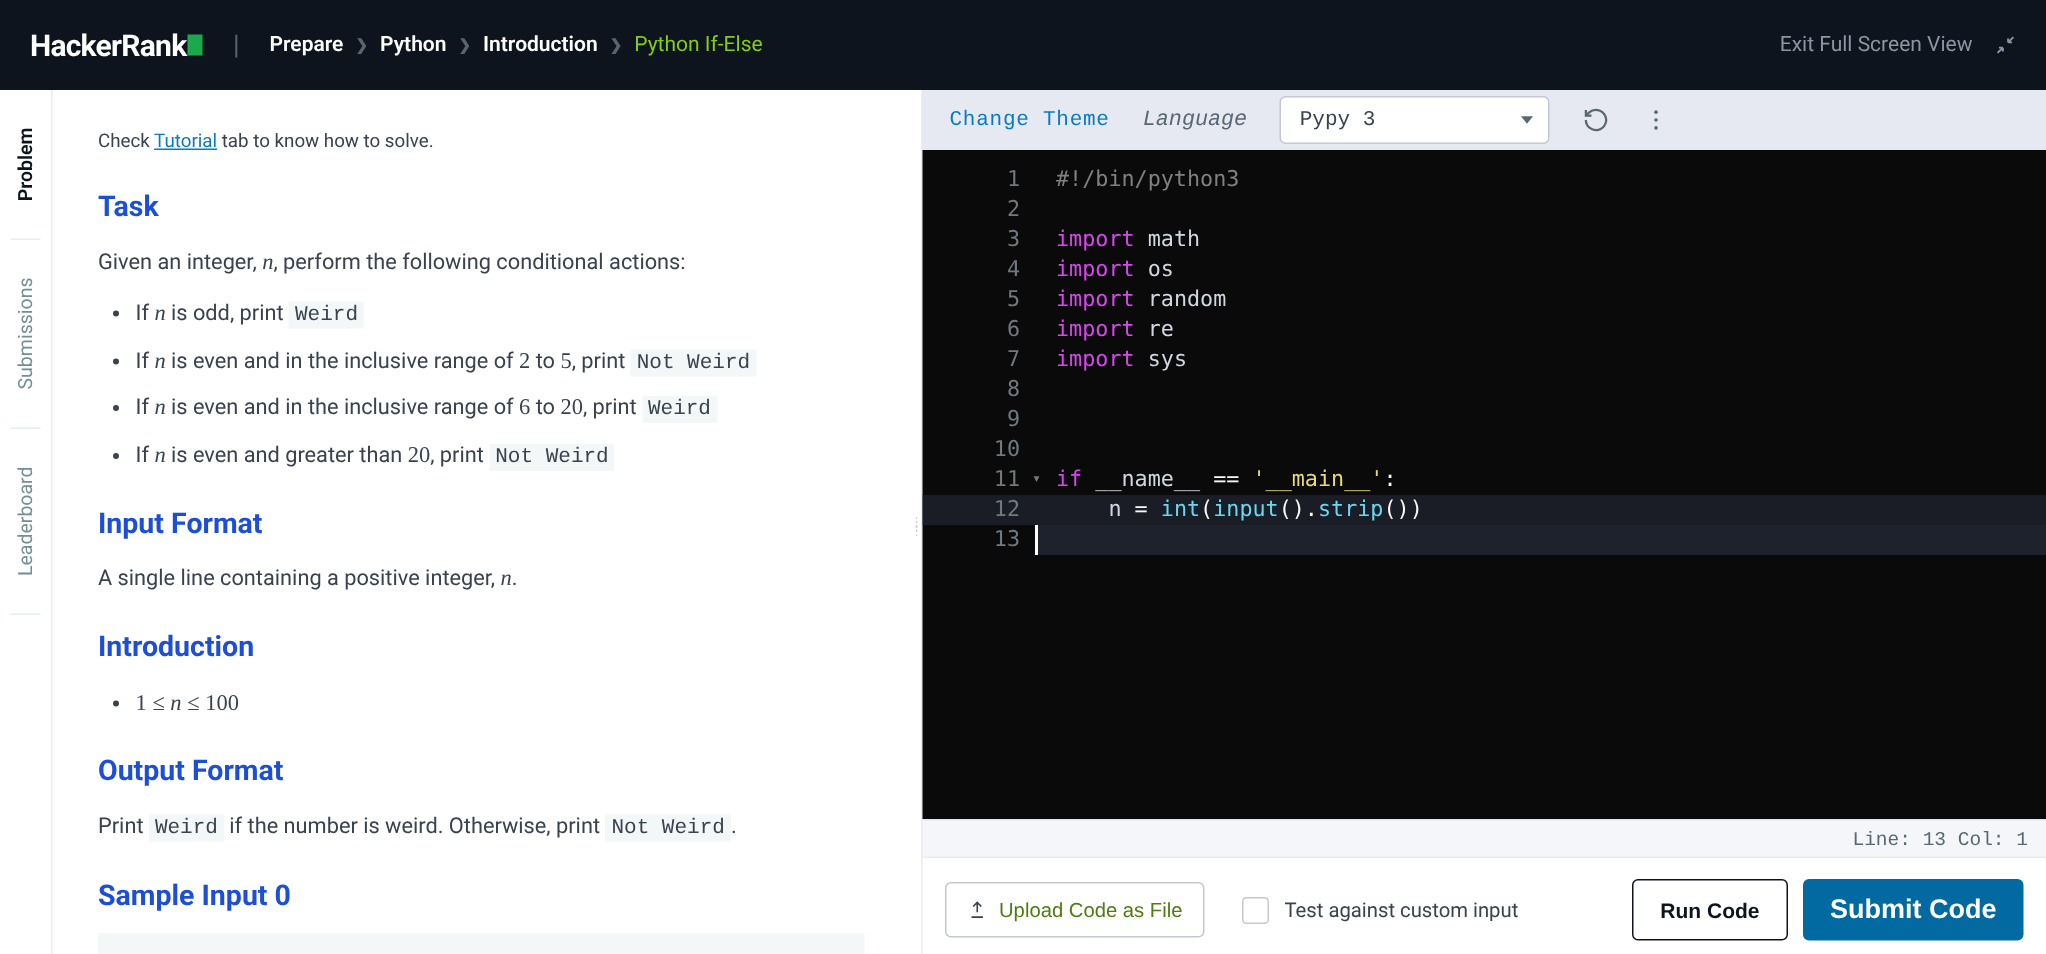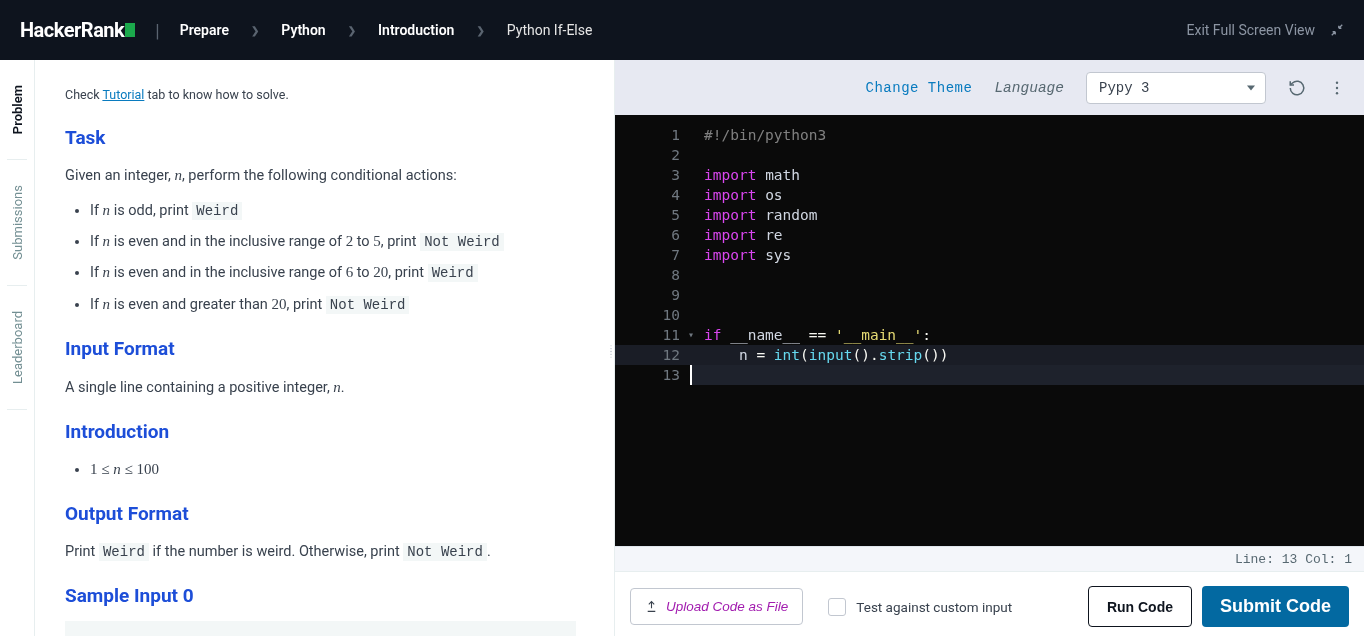--- a/index.html
+++ b/index.html
@@ -2,24 +2,24 @@
 <html><head>
 <meta charset="utf-8">
 <style>
 * { box-sizing: border-box; margin: 0; padding: 0; }
 body { font-family: -apple-system, BlinkMacSystemFont, "Segoe UI", Roboto, sans-serif; background: #fff; color: #39424e; width: 1364px; height: 636px; overflow: hidden; }
 .header { height: 60px; background: #0e141e; display: flex; align-items: center; padding: 0 20px; justify-content: space-between; }
 .header-left { display: flex; align-items: center; gap: 15px; }
 .logo { font-size: 20px; font-weight: 700; color: #fff; letter-spacing: -0.5px; }
 .logo-sq { display: inline-block; width: 10px; height: 14px; background: #1ba94c; margin-left: 1px; vertical-align: baseline; }
 .div-bar { color: #5a6470; font-size: 18px; margin: 0 5px; }
-.breadcrumb { display: flex; align-items: center; color: #fff; font-size: 14px; font-weight: 600; gap: 22px; }
+.breadcrumb { display: flex; align-items: center; color: #fff; font-size: 14px; font-weight: 600; gap: 8px; }
 .breadcrumb .chev { color: #5a6470; font-size: 10px; }
 .breadcrumb .bc-item { cursor: pointer; }
-.breadcrumb .current { color: #e5e5e5; font-weight: 400; }
+.breadcrumb .current { color: #84cc16; font-weight: 400; }
 .header-right { display: flex; align-items: center; gap: 15px; color: #8c95a3; font-size: 14px; }
 .exit-fs { cursor: pointer; }
 .collapse-icon { width: 14px; height: 14px; cursor: pointer; }
 
 .main { display: flex; height: 581px; }
 .side-tabs { width: 35px; border-right: 1px solid #e7eeef; display: flex; flex-direction: column; align-items: center; }
 .side-tab { writing-mode: vertical-rl; transform: rotate(180deg); padding: 25px 0; font-size: 13px; color: #738f93; cursor: pointer; text-align: center; }
 .side-tab.active { color: #0e141e; font-weight: 600; }
 .side-divider { width: 20px; height: 1px; background: #e7eeef; margin: 0; }
 
@@ -29,21 +29,21 @@
 .p-heading { font-weight: 700; font-size: 19px; margin: 18px 0 10px; color: #1d4ed8; }
 .problem-pane p { margin-bottom: 10px; }
 .problem-pane ul { list-style: disc; padding-left: 25px; margin-bottom: 15px; }
 .problem-pane li { margin-bottom: 7px; }
 .mvar { font-family: 'Georgia', serif; font-style: italic; font-size: 15px; }
 .mnum { font-family: 'Georgia', serif; font-size: 15px; }
 .mono { font-family: 'Courier New', monospace; background: #f3f7f7; padding: 1px 4px; font-size: 14px; }
 .codebox { background: #f3f7f7; padding: 12px 18px; font-family: 'Courier New', monospace; font-size: 14px; margin-top: 8px; }
 
 .editor-pane { width: 750px; display: flex; flex-direction: column; background: #e7e9f2; border-left: 1px solid #e7eeef; }
-.e-toolbar { height: 55px; display: flex; align-items: center; justify-content: flex-end; padding: 0 18px; gap: 22px; font-size: 14px; }
+.e-toolbar { height: 40px; display: flex; align-items: center; padding: 0 18px; gap: 22px; font-size: 14px; }
 .chg-theme { color: #097bbf; cursor: pointer; font-family: 'Courier New', monospace; font-size: 14px; letter-spacing: 0.5px; }
 .lang-lbl { color: #576871; font-family: 'Courier New', monospace; font-size: 14.5px; font-style: italic; }
 .lang-select { border: 1px solid #c2c7d0; border-radius: 4px; padding: 7px 30px 7px 12px; font-family: 'Courier New', monospace; font-size: 14px; background: #fff; cursor: pointer; position: relative; min-width: 180px; }
 .lang-select::after { content: ''; position: absolute; right: 10px; top: 50%; transform: translateY(-50%); border-left: 4px solid transparent; border-right: 4px solid transparent; border-top: 5px solid #576871; }
 .icon-btn { cursor: pointer; color: #576871; display: inline-flex; }
 
 .code-editor { flex: 1; background: #0a0a0a; margin: 0 0 0 0; font-family: 'Menlo', 'Consolas', monospace; font-size: 14.5px; position: relative; overflow: hidden; }
 .code-row { display: flex; }
 .gutter { width: 75px; text-align: right; padding-right: 10px; color: #707880; user-select: none; line-height: 20px; position: relative; }
 .fold-marker { position: absolute; right: -4px; color: #707880; font-size: 10px; }
@@ -54,21 +54,21 @@
 .tok-mod { color: #d1d7e2; }
 .tok-fn { color: #66d9ef; }
 .tok-str { color: #e6db74; }
 .tok-comment { color: #808080; }
 .tok-punc { color: #f8f8f2; }
 
 .status-bar { height: 25px; background: #f4f6fa; border-top: 1px solid #e0e6ed; display: flex; justify-content: flex-end; align-items: center; padding: 0 12px; font-family: 'Courier New', monospace; font-size: 13px; color: #576871; }
 
 .action-bar { height: 70px; background: #fff; border-top: 1px solid #e7eeef; display: flex; align-items: center; padding: 0 15px; justify-content: space-between; }
 .action-left { display: flex; align-items: center; gap: 25px; }
-.upload-btn { border: 1px solid #c2c7d0; border-radius: 4px; padding: 10px 14px; font-size: 13.5px; color: #a21caf; background: #fff; cursor: pointer; display: flex; align-items: center; gap: 8px; font-style: italic; }
+.upload-btn { border: 1px solid #c2c7d0; border-radius: 4px; padding: 10px 14px; font-size: 13.5px; color: #4d7c0f; background: #fff; cursor: pointer; display: flex; align-items: center; gap: 8px; }
 .chk-wrap { display: flex; align-items: center; gap: 10px; font-size: 13.5px; color: #39424e; cursor: pointer; }
 .chk { width: 18px; height: 18px; border: 1.5px solid #c2c7d0; border-radius: 3px; }
 .action-right { display: flex; gap: 10px; }
 .run-btn { border: 1px solid #0e141e; background: #fff; color: #0e141e; font-weight: 700; padding: 10px 18px; border-radius: 4px; font-size: 14px; cursor: pointer; }
 .submit-btn { border: none; background: #0369a1; color: #fff; font-weight: 700; padding: 10px 18px; border-radius: 4px; font-size: 18px; cursor: pointer; }
 
 .drag-handle { width: 8px; background: transparent; position: relative; cursor: col-resize; }
 .drag-dots { position: absolute; left: 1px; top: 50%; transform: translateY(-50%); color: #c2c7d0; font-size: 8px; letter-spacing: -1px; line-height: 3px; }
 </style>
 </head>

